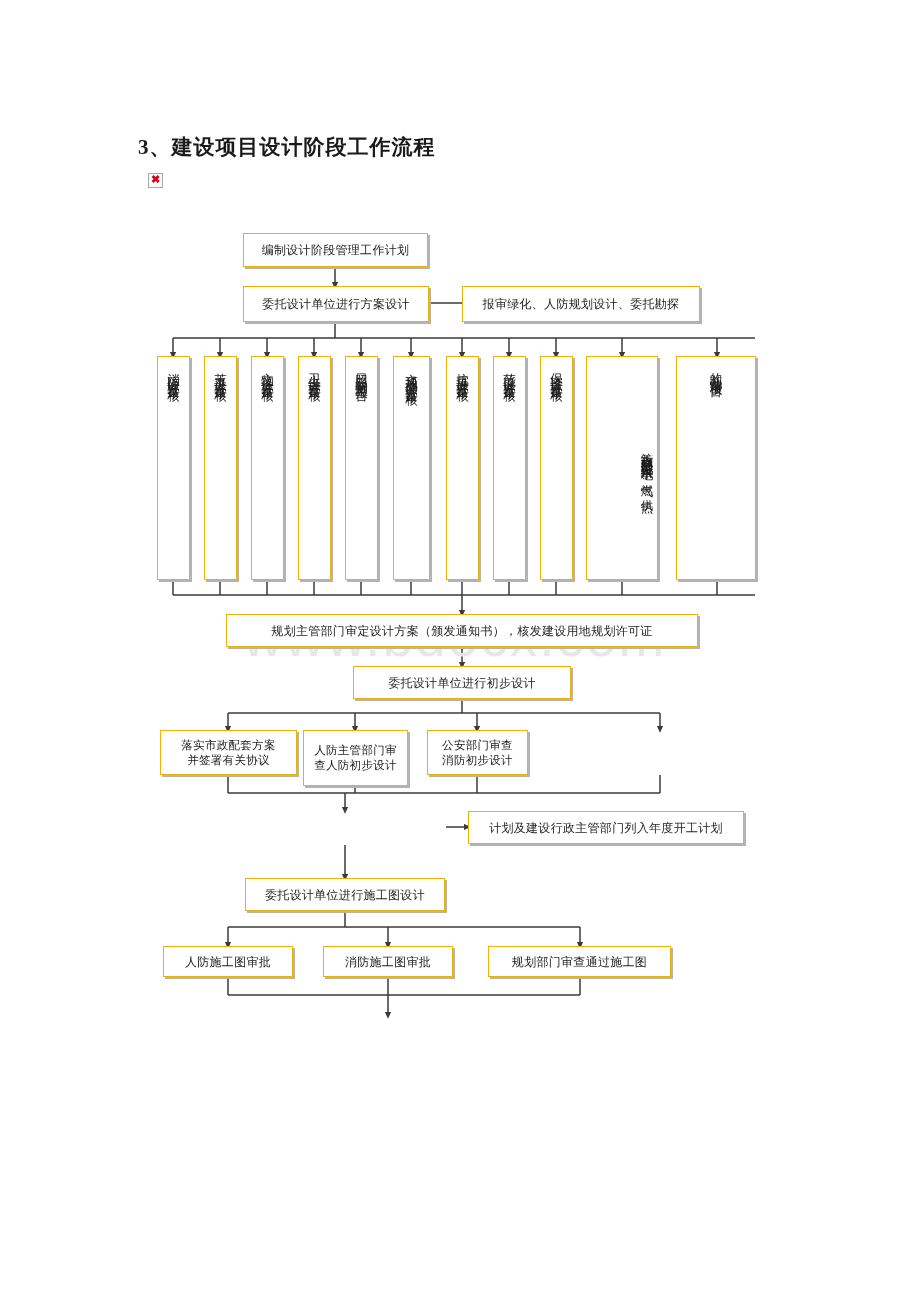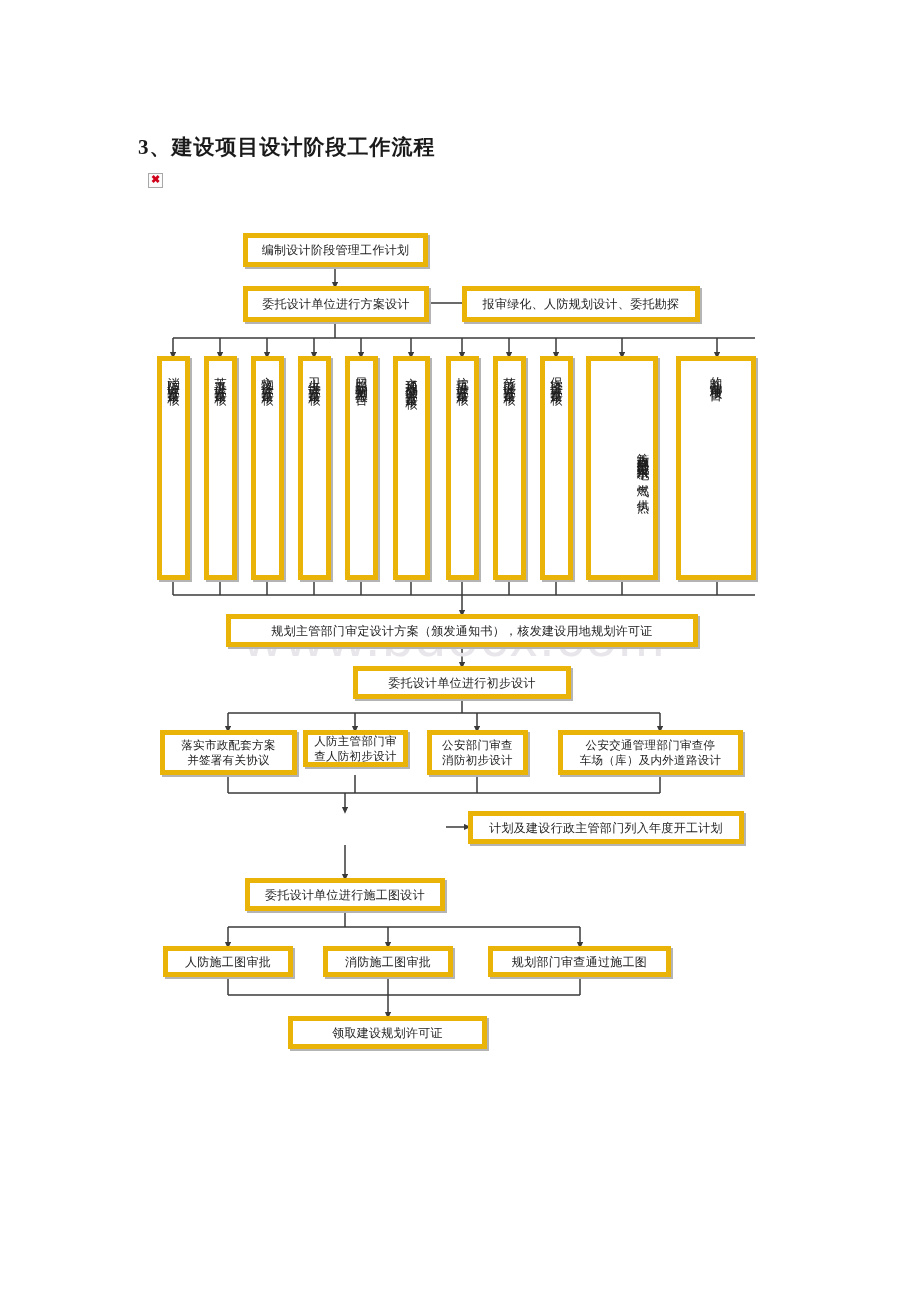--- a/index.html
+++ b/index.html
@@ -75,21 +75,21 @@
     font-size: 55px;
     letter-spacing: 2px;
     color: #e8e6ea;
     white-space: nowrap;
     user-select: none;
   }
 
   .node {
     position: absolute;
     box-sizing: border-box;
-    border: 5px solid #eab308;
+    border: 1px solid #eab308;
     background: #ffffff;
     box-shadow: 2px 2px 0 0 #b4b4b4;
     color: #1c1c1c;
     display: flex;
     align-items: center;
     justify-content: center;
     text-align: center;
     font-size: 12px;
     line-height: 16px;
     letter-spacing: 0.3px;
@@ -243,41 +243,36 @@
 
   <div class="node" style="left:86px; top:409px; width:472px; height:33px;">规划主管部门审定设计方案（颁发通知书），核发建设用地规划许可证</div>
 
   <div class="node" style="left:213px; top:461px; width:218px; height:33px;">委托设计单位进行初步设计</div>
 
   <div class="node small" style="left:20px; top:525px; width:137px; height:45px; flex-direction:column;">
     <span>落实市政配套方案</span>
     <span>并签署有关协议</span>
   </div>
 
-  <div class="node small" style="left:163px; top:525px; width:105px; height:37px; flex-direction:column;">
+  <div class="node small" style="left:163px; top:525px; width:105px; height:56px; flex-direction:column;">
     <span>人防主管部门审</span>
     <span>查人防初步设计</span>
   </div>
 
   <div class="node small" style="left:287px; top:525px; width:101px; height:45px; flex-direction:column;">
     <span>公安部门审查</span>
     <span>消防初步设计</span>
   </div>
 
-  <div class="node small" style="left:418px; top:525px; width:185px; height:45px; flex-direction:column;">
-    <span>公安交通管理部门审查停</span>
-    <span>车场（库）及内外道路设计</span>
-  </div>
 
 
   <div class="node" style="left:328px; top:606px; width:276px; height:33px;">计划及建设行政主管部门列入年度开工计划</div>
 
   <div class="node" style="left:105px; top:673px; width:200px; height:33px;">委托设计单位进行施工图设计</div>
 
   <div class="node" style="left:23px; top:741px; width:130px; height:31px;">人防施工图审批</div>
 
   <div class="node" style="left:183px; top:741px; width:130px; height:31px;">消防施工图审批</div>
 
   <div class="node" style="left:348px; top:741px; width:183px; height:31px;text-align:right;">规划部门审查通过施工图</div>
 
-  <div class="node" style="left:148px; top:811px; width:199px; height:33px;">领取建设规划许可证</div>
 
 </div>
 
 </body></html>

